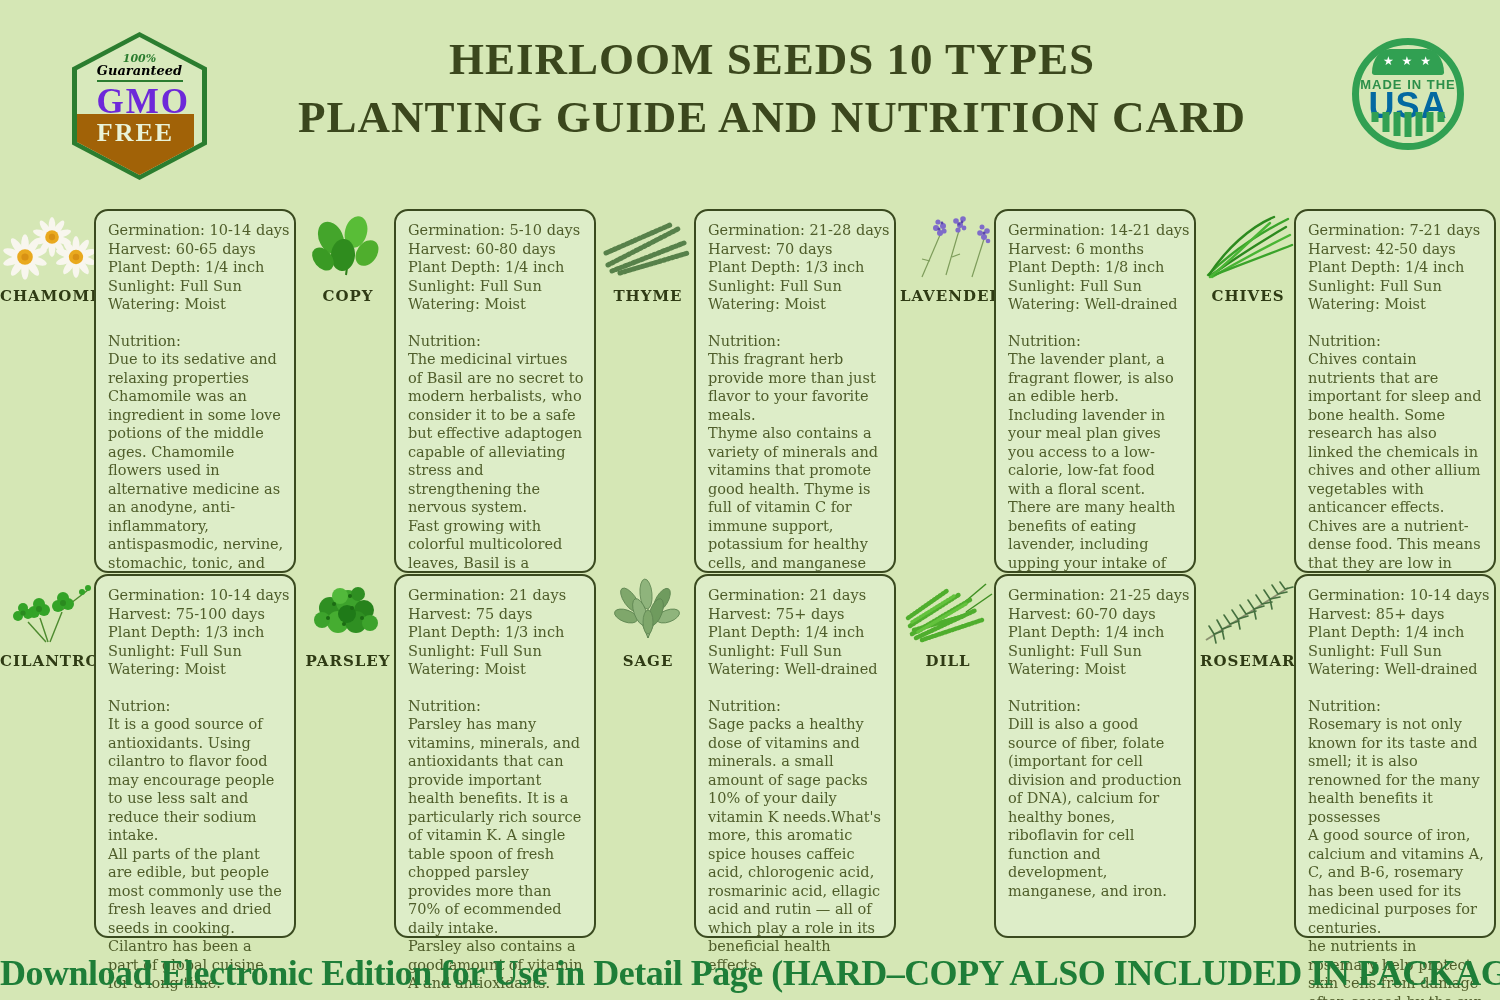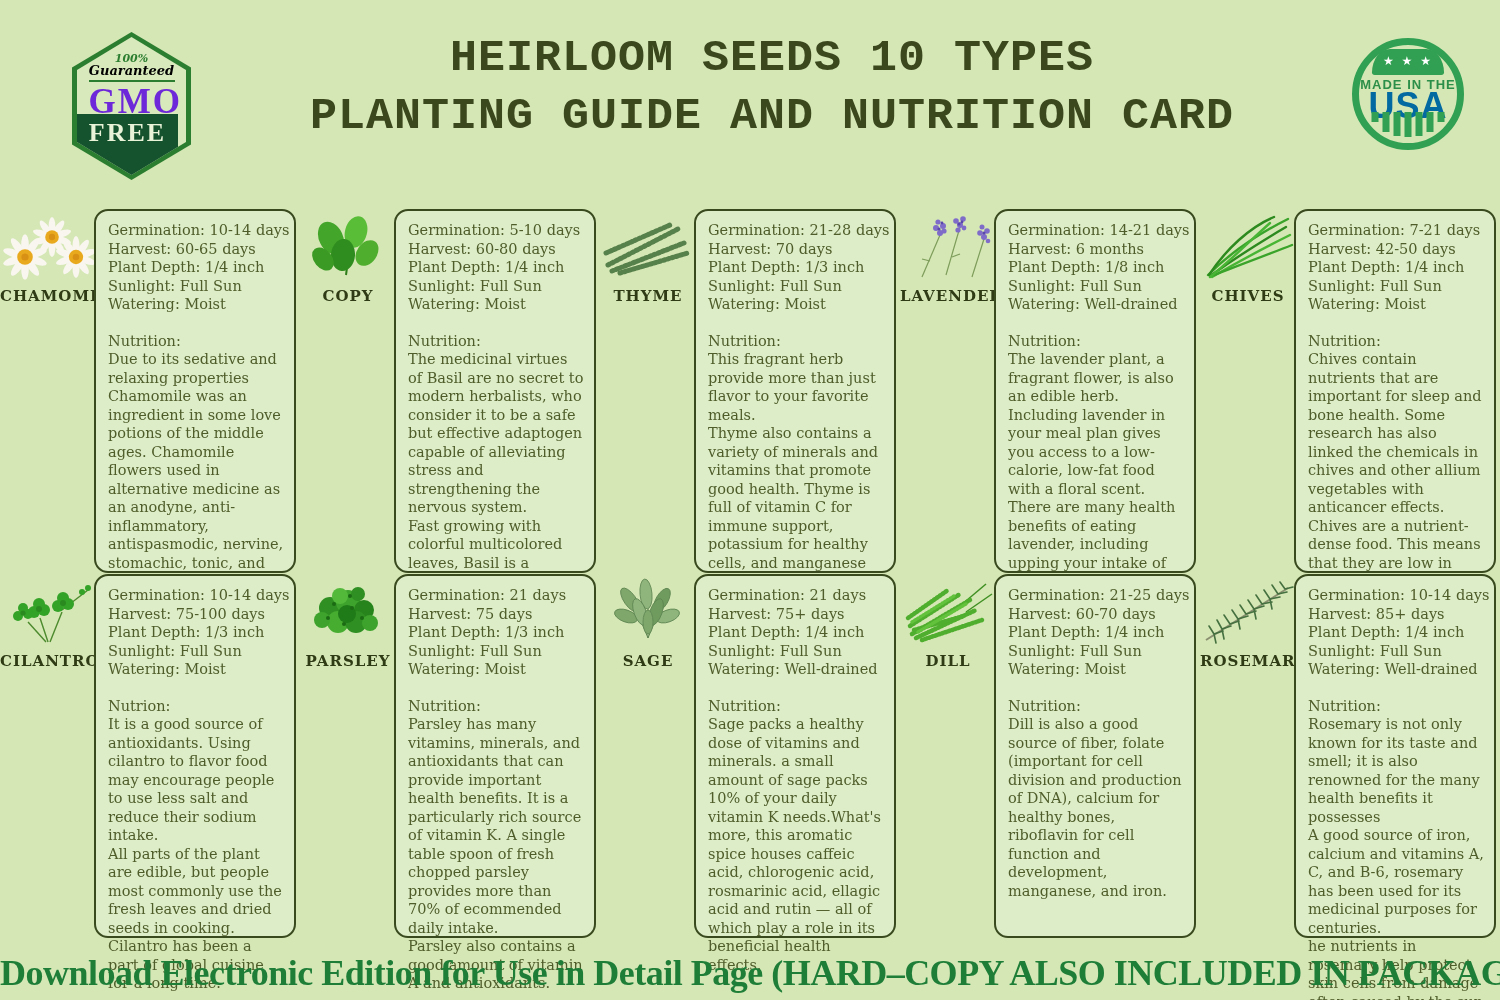--- a/index.html
+++ b/index.html
@@ -3,31 +3,31 @@
 <meta charset="utf-8">
 <style>
   html,body{margin:0;padding:0;}
   body{
     width:1500px;height:1000px;position:relative;overflow:hidden;
     background:#d5e7b5;
     font-family:"DejaVu Serif","Liberation Serif",serif;
   }
   
   .title-wrap{position:absolute;top:30px;left:0;width:1500px;text-align:center;color:#3b471d;}
-  .title-line{font-size:45px;font-weight:bold;letter-spacing:1px;line-height:58px;font-family:Liberation Mono, monospace;padding-left:44px;}
+  .title-line{font-size:45px;font-weight:bold;letter-spacing:1px;line-height:58px;font-family:Liberation Serif, serif;padding-left:44px;}
   
-  .gmo-badge{position:absolute;left:72px;top:32px;width:119px;height:148px;
+  .gmo-badge{position:absolute;left:72px;top:32px;width:135px;height:148px;
     clip-path:polygon(50% 0,100% 24%,100% 76%,50% 100%,0 76%,0 24%);background:#2b7d2f;}
   .gmo-inner{position:absolute;left:5px;top:5px;right:5px;bottom:5px;
     clip-path:polygon(50% 0,100% 24%,100% 76%,50% 100%,0 76%,0 24%);background:#d8e9bc;text-align:center;}
   .gmo-top{margin-top:16px;color:#2b7d2f;font-size:11px;line-height:11px;font-style:italic;font-weight:bold;}
   .gmo-script{color:#000000;font-size:13px;line-height:14px;font-style:italic;font-weight:bold;}
   .gmo-main{margin:2px auto 0;width:86px;border-top:2px solid #2b7d2f;border-bottom:2px solid #2b7d2f;
     color:#6d28d9;font-size:35px;font-weight:bold;letter-spacing:2px;line-height:40px;font-family:"Liberation Serif",serif;}
-  .gmo-bottom{position:absolute;left:0;right:8px;bottom:0;height:44%;background:#14532d;}
+  .gmo-bottom{position:absolute;left:0;right:8px;bottom:0;height:44%;background:#a16207;}
   .gmo-free{color:#e9f3d8;font-size:26px;font-weight:bold;letter-spacing:2px;line-height:30px;margin-top:4px;font-family:"Liberation Serif",serif;}
   
   .usa-badge{position:absolute;left:1352px;top:38px;width:112px;height:112px;border-radius:50%;
     border:7px solid #31a052;background:#d5e7b5;box-sizing:border-box;text-align:center;}
   .usa-dome{position:absolute;top:4px;left:13px;width:72px;height:26px;background:#31a052;
     border-radius:40px 40px 6px 6px/52px 52px 6px 6px;color:#ffffff;}
   .usa-stars{font-size:12px;line-height:24px;letter-spacing:2px;}
   .usa-line1{margin-top:33px;color:#2c8f49;font-size:13px;font-weight:bold;letter-spacing:1px;line-height:14px;font-family:"Liberation Sans",sans-serif;}
   .usa-line2{color:#0369a1;font-size:36px;font-weight:bold;letter-spacing:1px;line-height:28px;font-family:"Liberation Sans",sans-serif;}
   .usa-bars{position:absolute;bottom:6px;left:50%;transform:translateX(-50%);display:flex;align-items:flex-start;gap:4px;}

